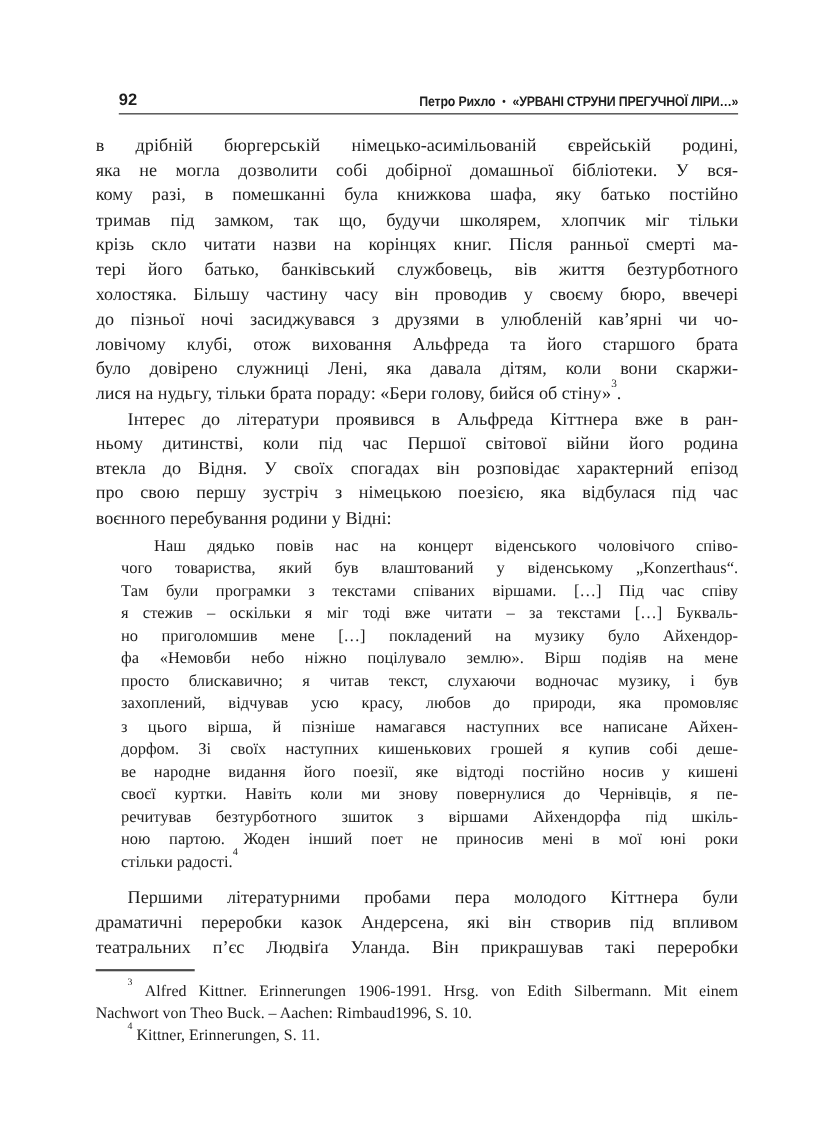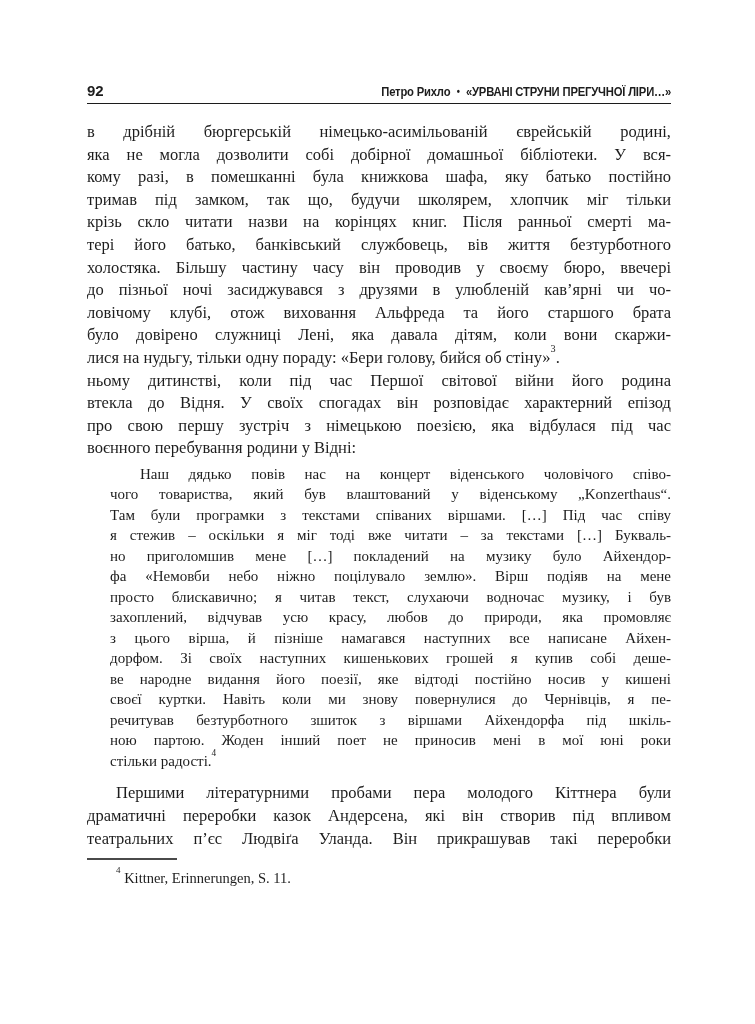--- a/index.html
+++ b/index.html
@@ -20,20 +20,21 @@
   }
   
   .hdr{
     display:flex;
     justify-content:space-between;
     align-items:flex-end;
     border-bottom:1.6px solid #1c1c1c;
     padding-bottom:4px;
     font-family:"Liberation Sans", sans-serif;
     font-weight:700;
+    margin-left:21px;
   }
   .hdr .pno{font-size:15px;letter-spacing:0;}
   .hdr .rh{
     font-size:12.5px;
     white-space:nowrap;
     display:inline-flex;
     align-items:baseline;
     gap:7px;
     transform:scaleX(0.9);
     transform-origin:right bottom;
@@ -100,24 +101,25 @@
         <div class="ln j">в дрібній бюргерській німецько-асимільованій єврейській родині,</div>
         <div class="ln j">яка не могла дозволити собі добірної домашньої бібліотеки. У вся-</div>
         <div class="ln j">кому разі, в помешканні була книжкова шафа, яку батько постійно</div>
         <div class="ln j">тримав під замком, так що, будучи школярем, хлопчик міг тільки</div>
         <div class="ln j">крізь скло читати назви на корінцях книг. Після ранньої смерті ма-</div>
         <div class="ln j">тері його батько, банківський службовець, вів життя безтурботного</div>
         <div class="ln j">холостяка. Більшу частину часу він проводив у своєму бюро, ввечері</div>
         <div class="ln j">до пізньої ночі засиджувався з друзями в улюбленій кав’ярні чи чо-</div>
         <div class="ln j">ловічому клубі, отож виховання Альфреда та його старшого брата</div>
         <div class="ln j">було довірено служниці Лені, яка давала дітям, коли вони скаржи-</div>
-        <div class="ln"><span>лися на нудьгу, тільки одну пораду: «Бери голову, бийся об стіну»</span><sup>3</sup><span>.</span></div>
+        <div class="ln"><span>лися на нудьгу, тільки брата пораду: «Бери голову, бийся об стіну»</span><sup>3</sup><span>.</span></div>
       </div>
 
       <div>
+        <div class="ln j ind">Інтерес до літератури проявився в Альфреда Кіттнера вже в ран-</div>
         <div class="ln j">ньому дитинстві, коли під час Першої світової війни його родина</div>
         <div class="ln j">втекла до Відня. У своїх спогадах він розповідає характерний епізод</div>
         <div class="ln j">про свою першу зустріч з німецькою поезією, яка відбулася під час</div>
         <div class="ln">воєнного перебування родини у Відні:</div>
       </div>
 
       <div class="quote">
         <div class="ln j ind">Наш дядько повів нас на концерт віденського чоловічого співо-</div>
         <div class="ln j">чого товариства, який був влаштований у віденському „Konzerthaus“.</div>
         <div class="ln j">Там були програмки з текстами співаних віршами. […] Під час співу</div>
@@ -137,19 +139,23 @@
 
       <div>
         <div class="ln j ind">Першими літературними пробами пера молодого Кіттнера були</div>
         <div class="ln j">драматичні переробки казок Андерсена, які він створив під впливом</div>
         <div class="ln j">театральних п’єс Людвіґа Уланда. Він прикрашував такі переробки</div>
       </div>
 
       <div class="fnsep"></div>
       <div class="fns">
         <div>
+          <div class="ln j ind"><sup>3</sup>&nbsp;<span>Alfred Kittner. Erinnerungen 1906-1991. Hrsg. von Edith Silbermann. Mit einem</span></div>
+          <div class="ln">Nachwort von Theo Buck. – Aachen: Rimbaud1996, S. 10.</div>
+        </div>
+        <div>
           <div class="ln ind"><sup>4</sup>&nbsp;<span>Kittner, Erinnerungen, S. 11.</span></div>
         </div>
       </div>
 
     </div>
   </div>
 </div>
 
 </body></html>

